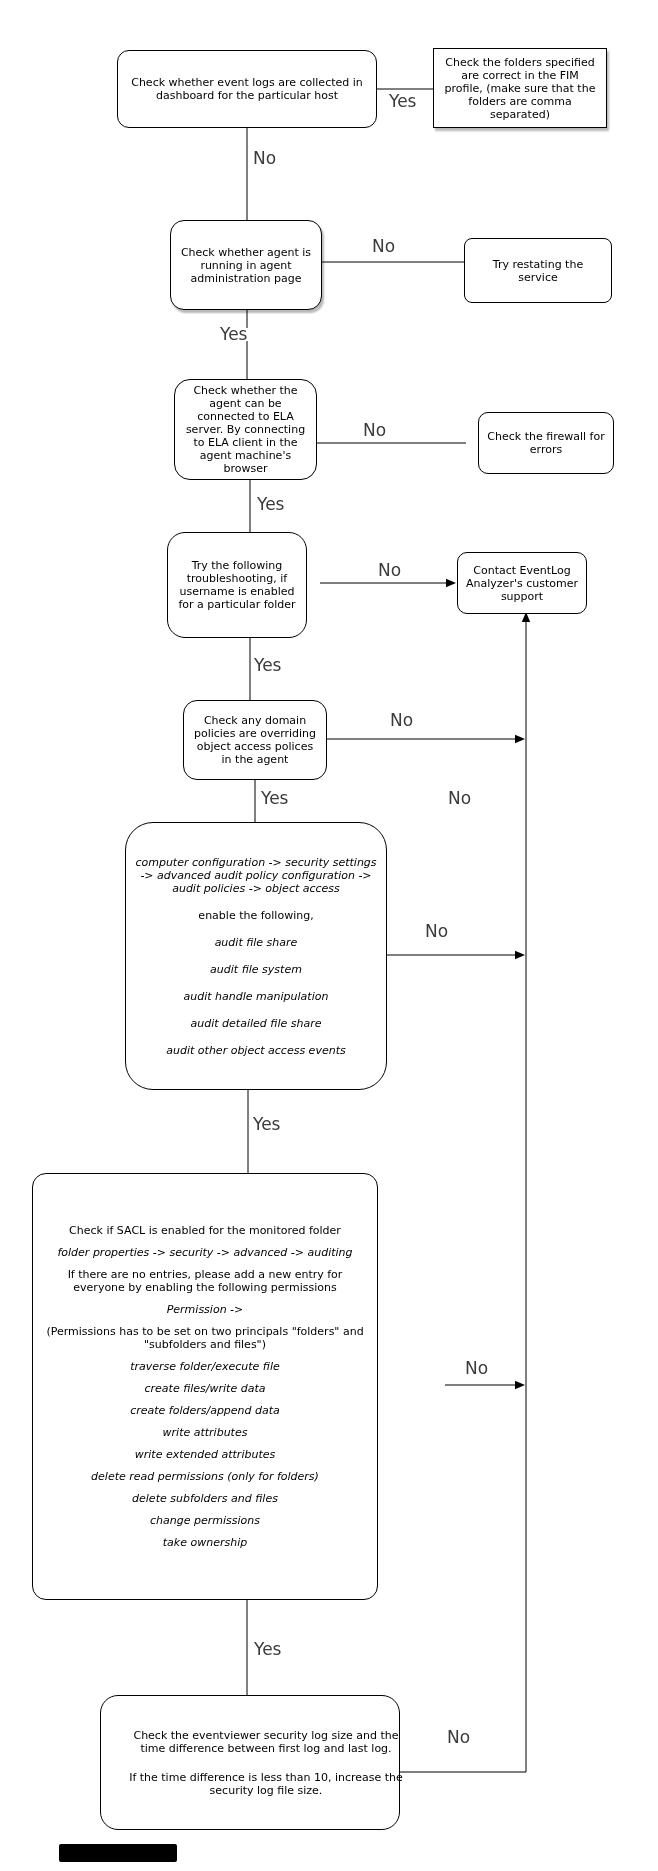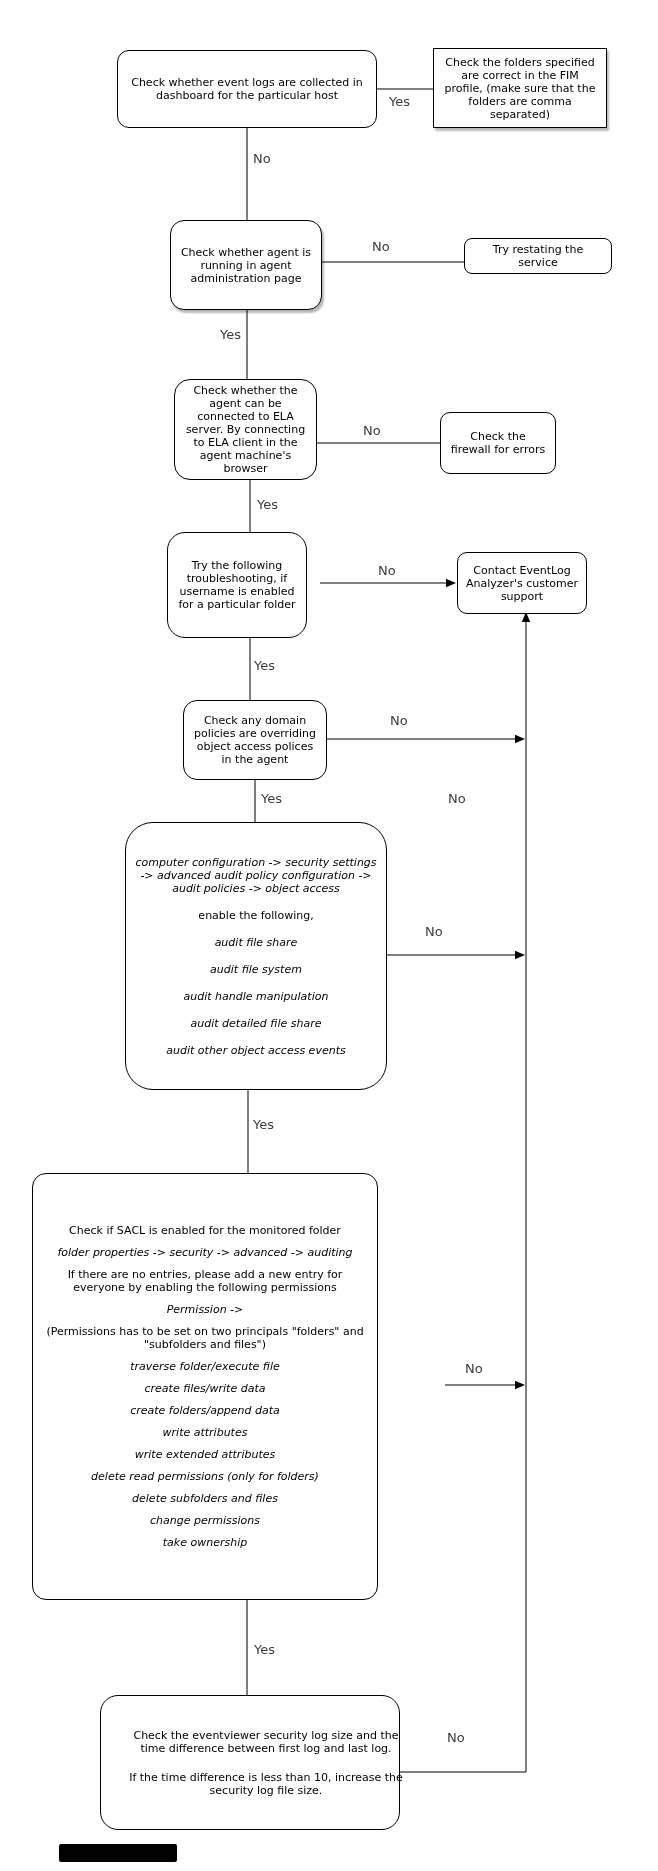--- a/index.html
+++ b/index.html
@@ -15,21 +15,21 @@
   }
   .node.shadow{box-shadow:2px 3px 2px rgba(0,0,0,0.28);}
   .ln{width:100%;}
   .it{font-style:italic;}
   .rg{font-style:normal;}
   .node.big-g .ln{margin-bottom:14px;}
   .node.big-h .ln{margin-bottom:9px;}
   .node.box-i .ln{margin-bottom:16px;margin-left:32px;}
   .node .ln:last-child{margin-bottom:0;}
   .elabel{
-    position:absolute;font-size:13px;line-height:13px;color:#3b3b3b;
+    position:absolute;font-size:17px;line-height:13px;color:#3b3b3b;
     background:#ffffff;padding:0 1px;z-index:3;white-space:nowrap;
   }
   .endbar{position:absolute;background:#000;border-radius:2px;z-index:2;}
 </style>
 </head>
 <body>
 
 <div id="canvas">
 
   <svg id="edges" xmlns="http://www.w3.org/2000/svg" width="658" height="1871" viewBox="0 0 658 1871">
@@ -65,29 +65,29 @@
   </div>
 
   <div class="node shadow" style="left:433px;top:48px;width:174px;height:80px;border-radius:0">
     <div class="ln rg">Check the folders specified are correct in the FIM profile, (make sure that the folders are comma separated)</div>
   </div>
 
   <div class="node shadow" style="left:170px;top:220px;width:152px;height:90px;border-radius:14px">
     <div class="ln rg">Check whether agent is running in agent administration page</div>
   </div>
 
-  <div class="node" style="left:464px;top:238px;width:148px;height:36px;border-radius:8px">
+  <div class="node" style="left:464px;top:238px;width:148px;height:65px;border-radius:8px">
     <div class="ln rg">Try restating the service</div>
   </div>
 
   <div class="node" style="left:174px;top:379px;width:143px;height:101px;border-radius:16px">
     <div class="ln rg">Check whether the agent can be connected to ELA server. By connecting to ELA client in the agent machine's browser</div>
   </div>
 
-  <div class="node" style="left:440px;top:412px;width:116px;height:62px;border-radius:10px">
+  <div class="node" style="left:478px;top:412px;width:136px;height:62px;border-radius:10px">
     <div class="ln rg">Check the firewall for errors</div>
   </div>
 
   <div class="node" style="left:167px;top:532px;width:140px;height:106px;border-radius:18px">
     <div class="ln rg">Try the following troubleshooting, if username is enabled for a particular folder</div>
   </div>
 
   <div class="node" style="left:457px;top:552px;width:130px;height:62px;border-radius:10px">
     <div class="ln rg">Contact EventLog Analyzer's customer support</div>
   </div>

